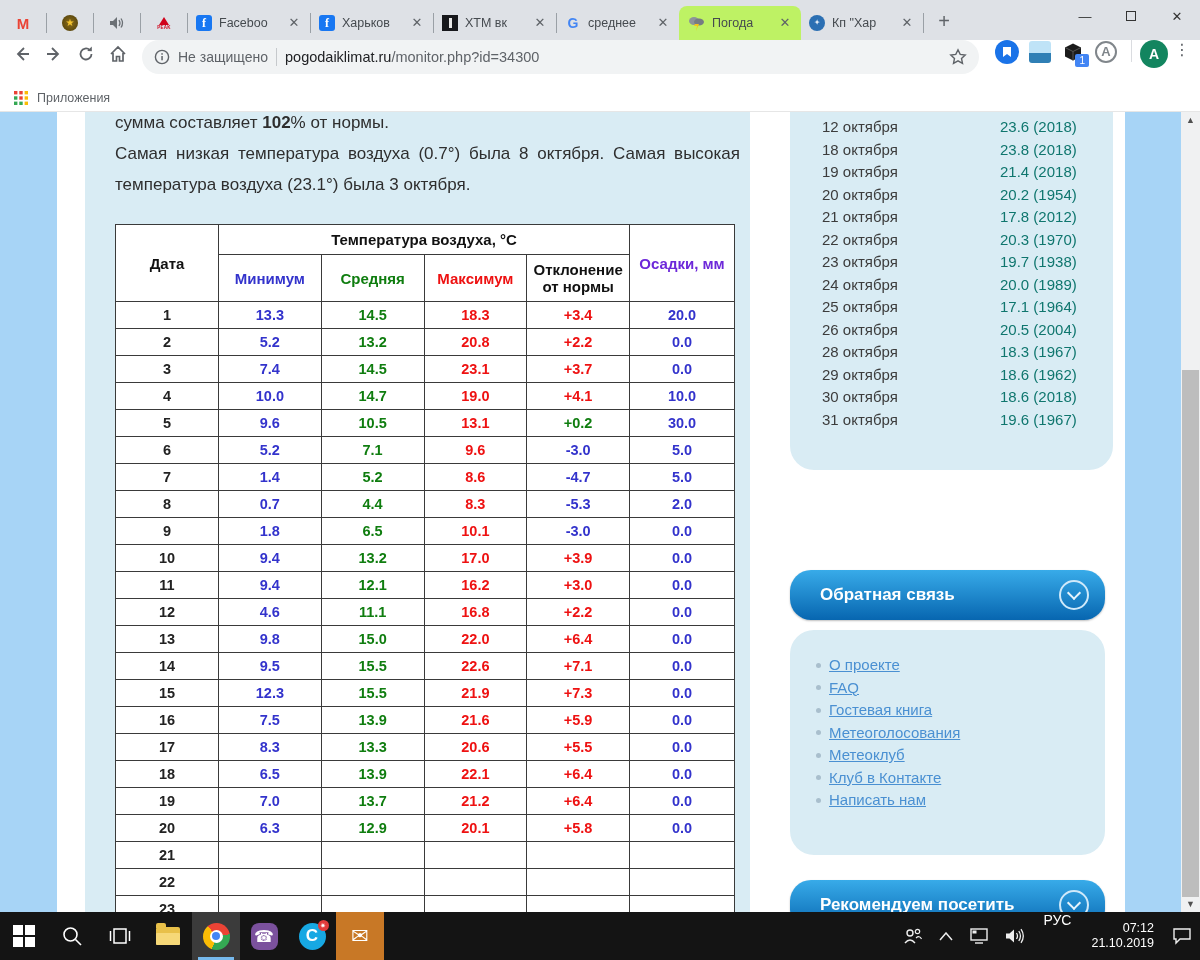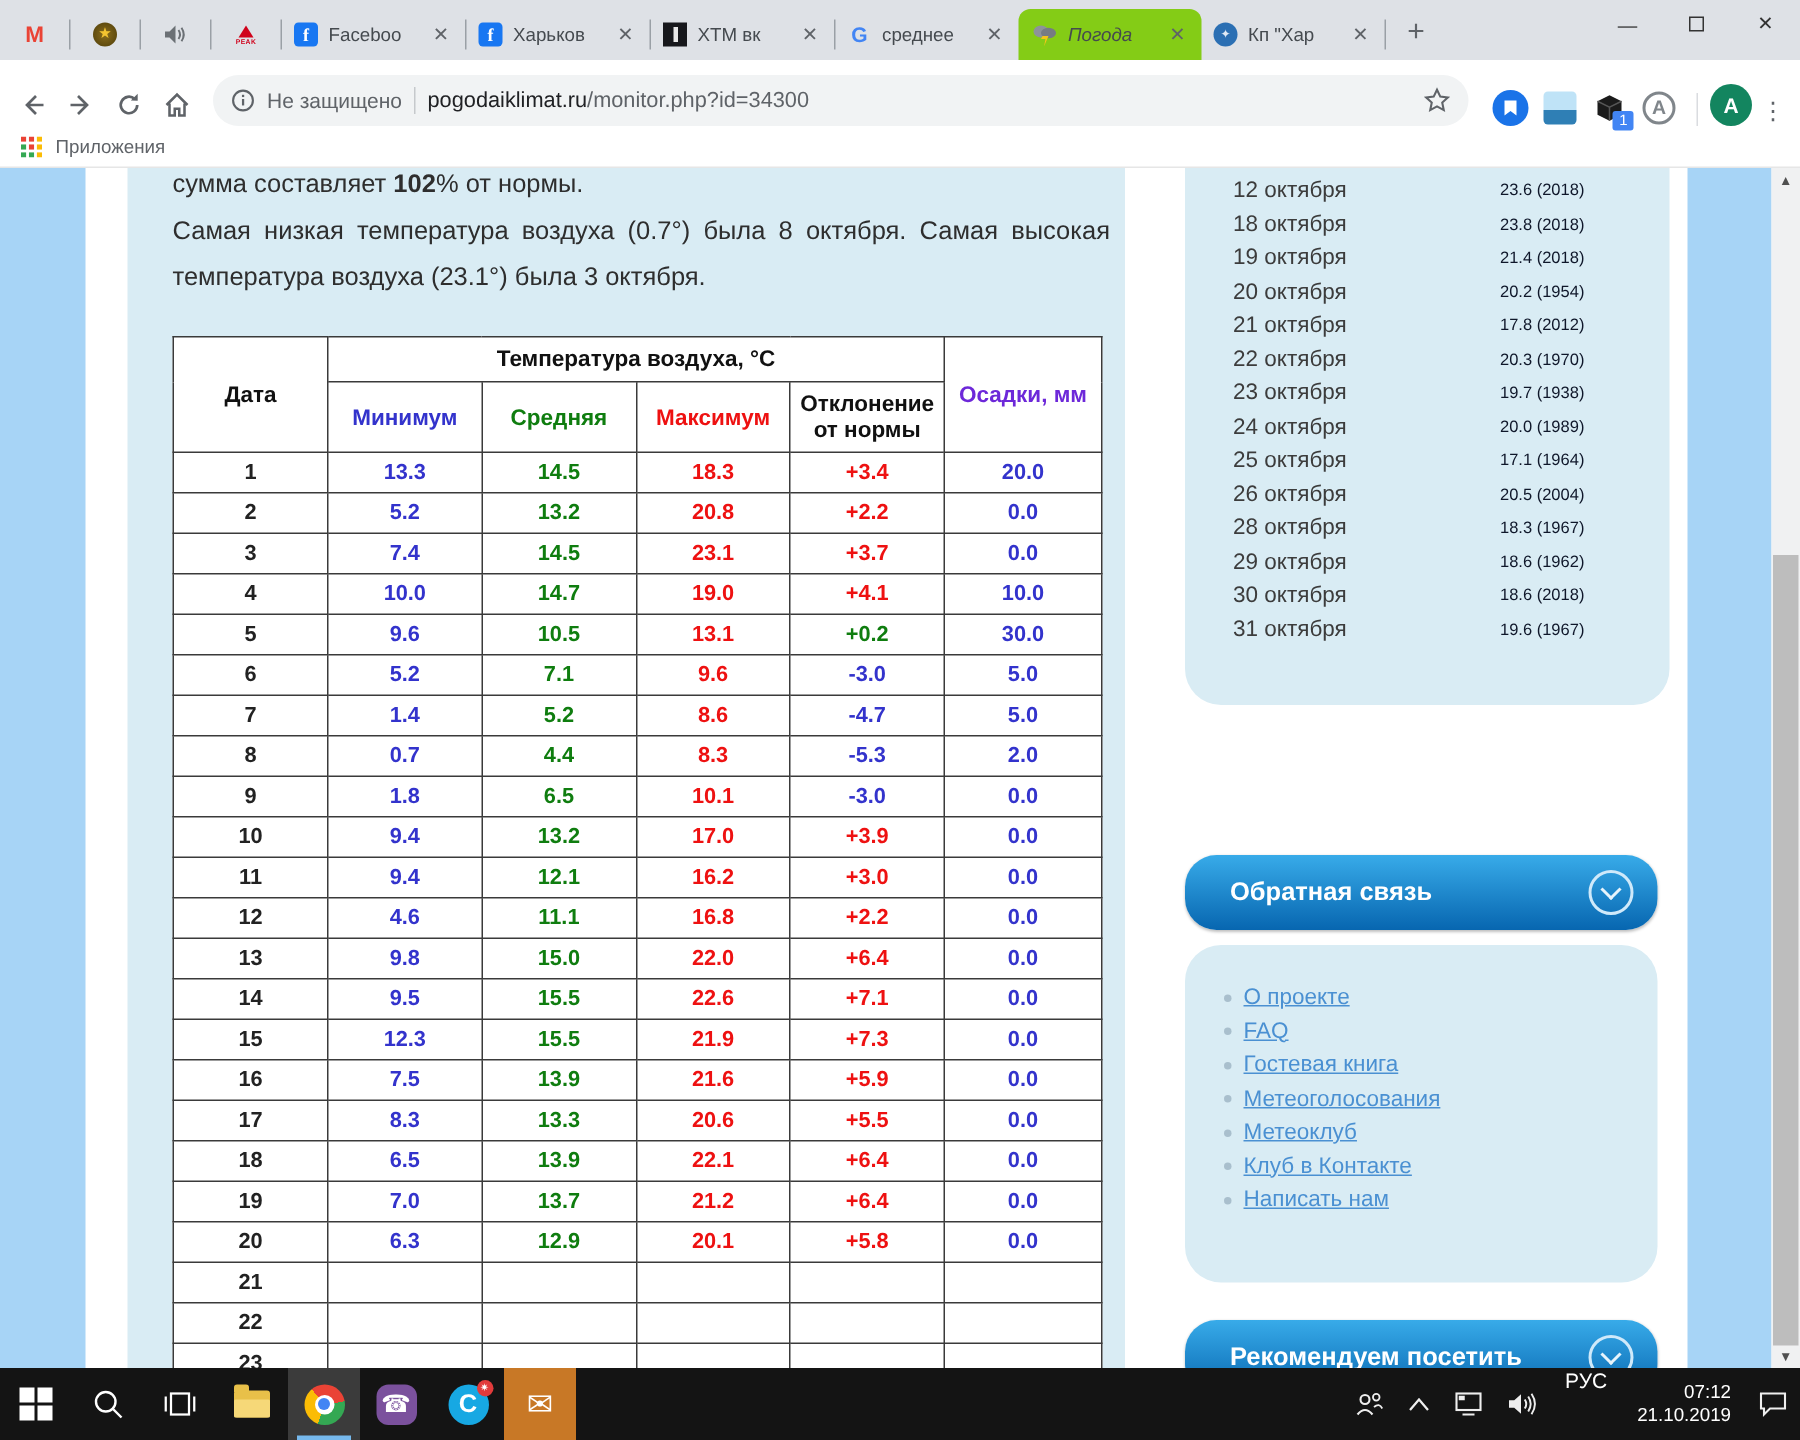--- a/index.html
+++ b/index.html
@@ -24,21 +24,21 @@
   .fav-fb { width:16px; height:16px; border-radius:3px; background:#1877f2; color:#fff; font-weight:bold; font-size:12px; line-height:16px; text-align:center; font-family:"Liberation Serif",serif; }
   .fav-xtm { width:16px; height:16px; background:#17181c; display:flex; align-items:center; justify-content:center; }
   .fav-xtm span { display:block; width:3px; height:10px; background:#e8e8e8; }
   .fav-g { font-weight:bold; font-size:14px; color:#4285f4; }
   .fav-peak { display:flex; flex-direction:column; align-items:center; }
   .fav-peak .tri { width:0; height:0; border-left:5px solid transparent; border-right:5px solid transparent; border-bottom:8px solid #d0021b; }
   .fav-peak .txt { font-size:4.5px; font-weight:bold; color:#d0021b; letter-spacing:.3px; }
   .fav-kp { width:16px; height:16px; border-radius:50%; background:#2b6fb3; color:#dfe9f5; font-size:8px; line-height:16px; text-align:center; font-weight:bold; }
 
   
-  .toolbar { height:44px; background:#fff; display:flex; align-items:flex-end; padding:0 8px; gap:4px; }
+  .toolbar { height:44px; background:#fff; display:flex; align-items:flex-start; padding:0 8px; gap:4px; }
   .nav-ic { width:28px; height:28px; display:flex; align-items:center; justify-content:center; color:#5f6368; }
   .omnibox { flex:1; height:34px; background:#f1f3f4; border-radius:17px; display:flex; align-items:center; padding:0 12px; margin:0 6px; gap:8px; }
   .sec-text { font-size:14px; color:#5f6368; }
   .omni-sep { width:1px; height:18px; background:#c6c9cc; }
   .url-host { font-size:14.5px; color:#202124; }
   .url-path { font-size:14.5px; color:#5f6368; }
   .omni-spacer { flex:1; }
   .ext-area { display:flex; align-items:center; gap:10px; padding:0 6px; }
   .ext-bm { width:24px; height:24px; border-radius:50%; background:#1a73e8; display:flex; align-items:center; justify-content:center; }
   .ext-img { width:22px; height:22px; border-radius:3px; background:linear-gradient(#bfe3f7 55%,#2f7fb5 55%); position:relative; }
@@ -74,21 +74,21 @@
   td.c-min { color:#3333cc; }
   td.c-avg { color:#0f7d0f;margin-top:16px; }
   td.c-max { color:#ee1111; }
   td.c-prec { color:#3333cc; }
   td.dev-red { color:#ee1111; } td.dev-green { color:#0f7d0f; } td.dev-blue { color:#3333cc; }
 
   .sidebar { position:absolute; left:790px; top:0; width:323px; }
   .records-box { background:#d9ecf4; border-radius:0 0 24px 24px; height:358px; padding-top:4px; }
   .record-row { display:flex; padding-left:32px; line-height:22.5px; }
   .rec-date { width:178px; font-size:15px; color:#3c3c3c; }
-  .rec-val { font-size:11px; color:#0f172a; }
+  .rec-val { font-size:15px; color:#0f766e; }
 
   .pill-btn { position:absolute; left:0; width:315px; height:50px; border-radius:21px;
     background:linear-gradient(#38abe9,#0766b0); display:flex; align-items:center;
     padding:0 16px 0 30px; color:#fff; font-size:17px; font-weight:bold; box-shadow:0 1px 2px rgba(0,0,0,.25); }
   .pill-btn .btn-label { flex:1; }
   .chev-circle { width:30px; height:30px; border:2px solid #cfe9fa; border-radius:50%; display:flex; align-items:center; justify-content:center; }
   .chev { width:10px; height:10px; border-right:2px solid #e7f4fc; border-bottom:2px solid #e7f4fc; transform:rotate(45deg); margin-top:-4px; }
   .btn-feedback { top:458px; }
   .btn-recommend { top:768px; }
 
@@ -174,21 +174,21 @@
         </span>
       <span class="tab-label">ХТМ вк</span>
       <span class="tab-close">✕</span>
     </div>
     <div class="tab-sep"></div>
     <div class="tab">
       <span class="fav fav-g">G</span>
       <span class="tab-label">среднее</span>
       <span class="tab-close">✕</span>
     </div>
-    <div class="tab" style="background:#84cc16;border-radius:8px 8px 0 0;font-style:italic;">
+    <div class="tab" style="background:#bef264;border-radius:8px 8px 0 0;">
       <svg width="18" height="16" viewBox="0 0 18 16">
           <ellipse cx="7" cy="6" rx="5" ry="4" fill="#8d9399"></ellipse>
           <ellipse cx="12" cy="7" rx="5" ry="3.5" fill="#767c83"></ellipse>
           <polygon points="8,9 12,9 9,16 10,11 7,11" fill="#f5c518"></polygon>
         </svg>
       <span class="tab-label">Погода</span>
       <span class="tab-close">✕</span>
     </div>
     <div class="tab">
       <span class="fav fav-kp">✦</span>

